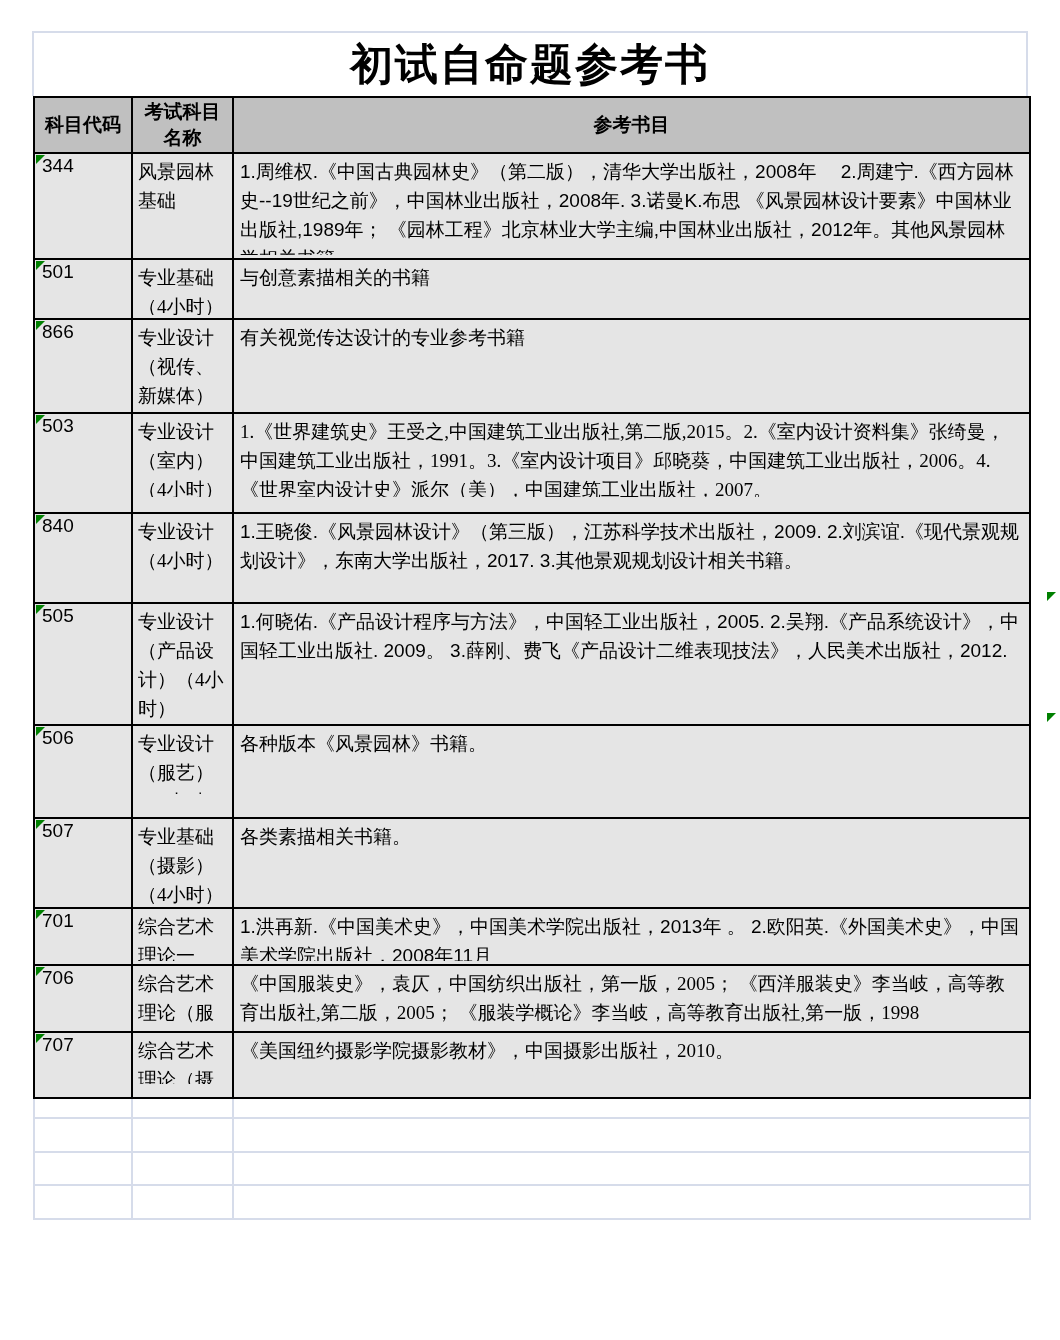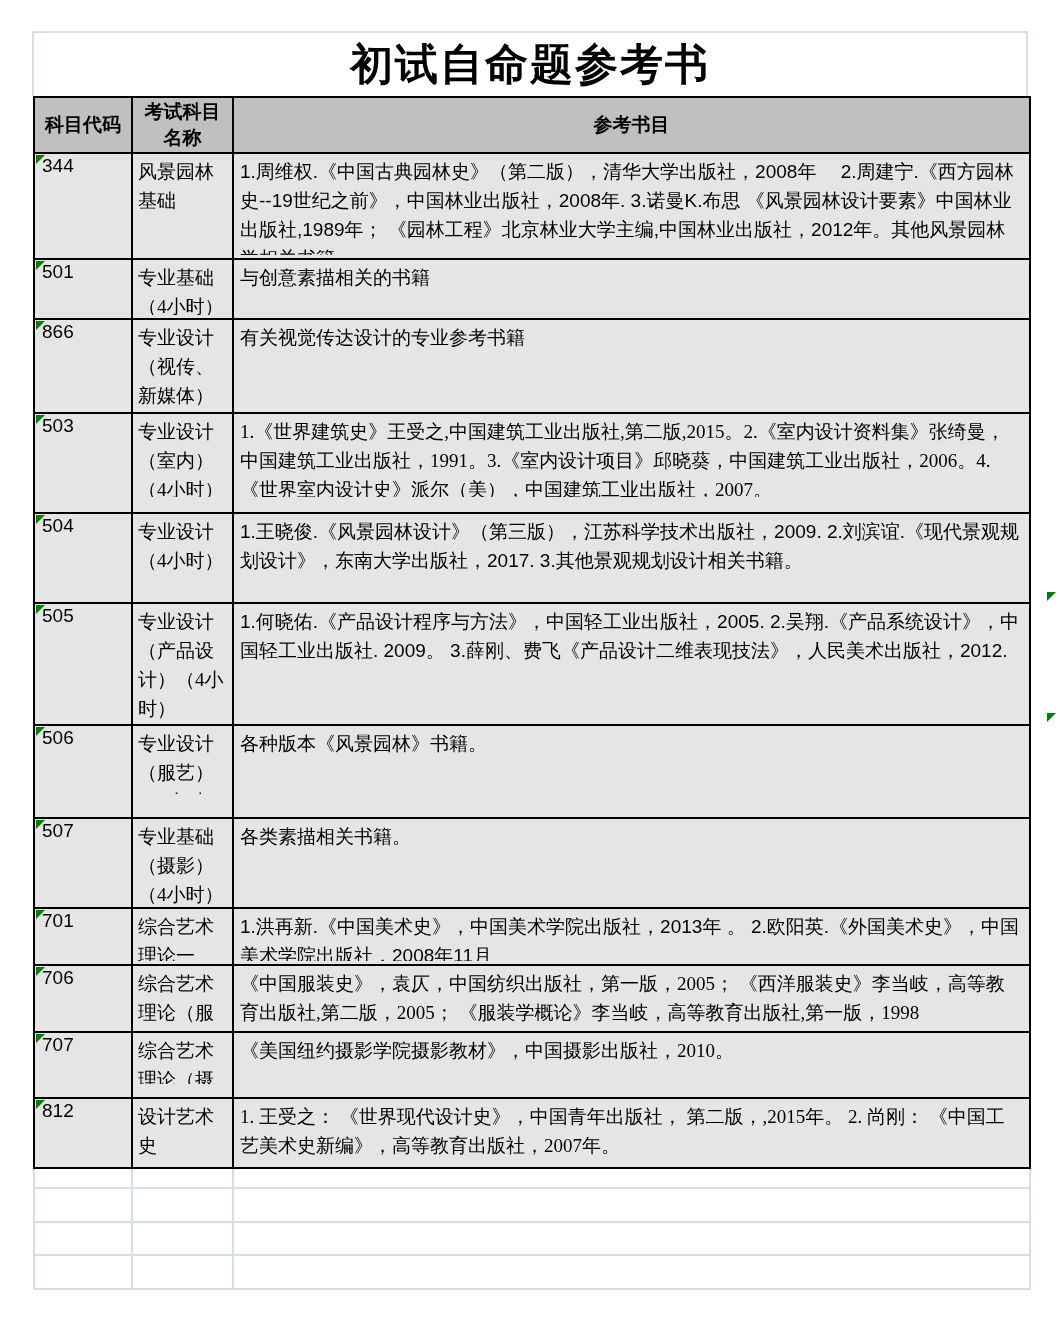--- a/index.html
+++ b/index.html
@@ -169,21 +169,21 @@
           </td>
           <td>
             <div class="clip" style="height: 83px;">
               <span class="refs-text f-serif">1.《世界建筑史》王受之,中国建筑工业出版社,第二版,2015。2.《室内设计资料集》张绮曼，中国建筑工业出版社，1991。3.《室内设计项目》邱晓葵，中国建筑工业出版社，2006。4.《世界室内设计史》派尔（美），中国建筑工业出版社，2007。</span>
             </div>
           </td>
         </tr>
         <tr class="solid" style="height: 90px;">
           <td class="code-cell">
             <div class="tri"></div>
-            <span class="code-text">504</span>
+            <span class="code-text">840</span>
           </td>
           <td>
             <div class="clip" style="height: 85px;">
               <span class="name-text">专业设计
 （4小时）</span>
             </div>
           </td>
           <td>
             <div class="clip" style="height: 85px;">
               <span class="refs-text f-sans">1.王晓俊.《风景园林设计》（第三版），江苏科学技术出版社，2009.  2.刘滨谊.《现代景观规划设计》，东南大学出版社，2017.  3.其他景观规划设计相关书籍。</span>
@@ -289,37 +289,20 @@
               <span class="name-text">综合艺术
 理论（摄</span>
             </div>
           </td>
           <td>
             <div class="clip" style="height: 51px;">
               <span class="refs-text f-serif">《美国纽约摄影学院摄影教材》，中国摄影出版社，2010。</span>
             </div>
           </td>
         </tr>
-        <tr class="solid" style="height: 70px;">
-          <td class="code-cell">
-            <div class="tri"></div>
-            <span class="code-text">812</span>
-          </td>
-          <td>
-            <div class="clip" style="height: 65px;">
-              <span class="name-text">设计艺术
-史</span>
-            </div>
-          </td>
-          <td>
-            <div class="clip" style="height: 65px;">
-              <span class="refs-text f-serif">1. 王受之： 《世界现代设计史》，中国青年出版社， 第二版，,2015年。 2. 尚刚： 《中国工艺美术史新编》，高等教育出版社，2007年。</span>
-            </div>
-          </td>
-        </tr>
         <tr class="light" style="height: 20px;">
           <td></td>
           <td></td>
           <td></td>
         </tr>
         <tr class="light" style="height: 34px;">
           <td></td>
           <td></td>
           <td></td>
         </tr>

